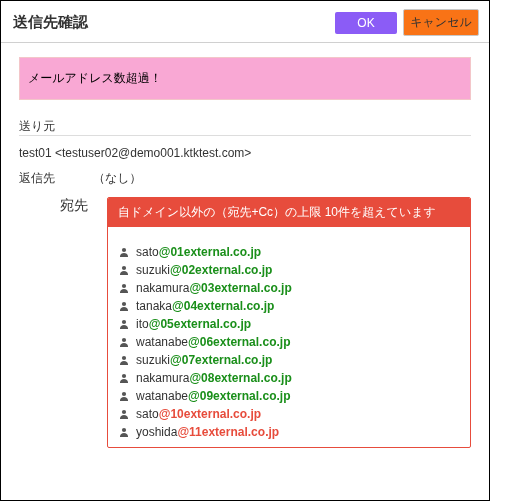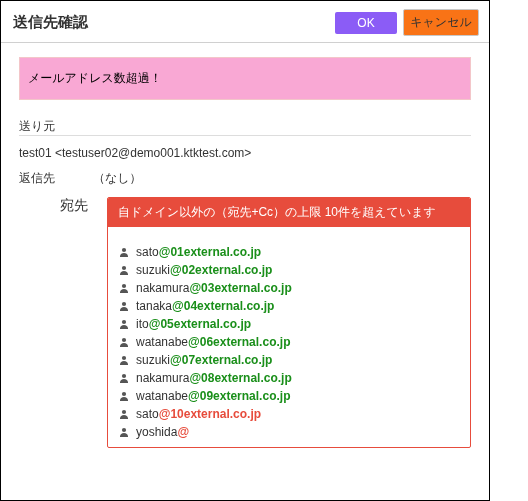--- a/index.html
+++ b/index.html
@@ -153,19 +153,20 @@
               <span class="at">@</span>
               <span class="domain">10external.co.jp</span>
             </div>
             <div class="recip over">
               <svg width="12" height="12" viewBox="0 0 24 24" fill="#555">
                 <circle cx="12" cy="8" r="4.2"></circle>
                 <path d="M4 21c0-4.4 3.6-7 8-7s8 2.6 8 7v1H4z"></path>
               </svg>
               <span class="local">yoshida</span>
               <span class="at">@</span>
+              <span class="domain">11external.co.jp</span>
             </div>
           </div>
       </div>
     </div>
 
   </div>
 </div>
 
 </body></html>

